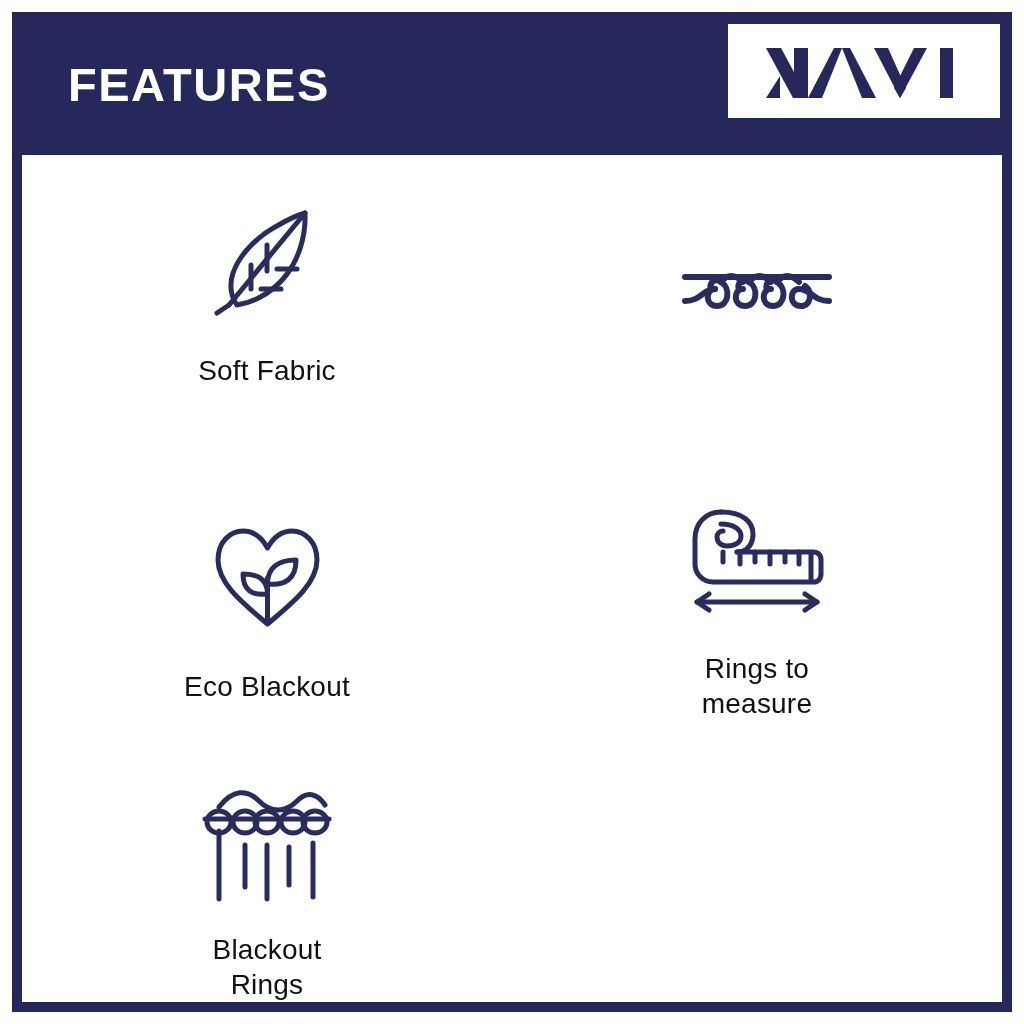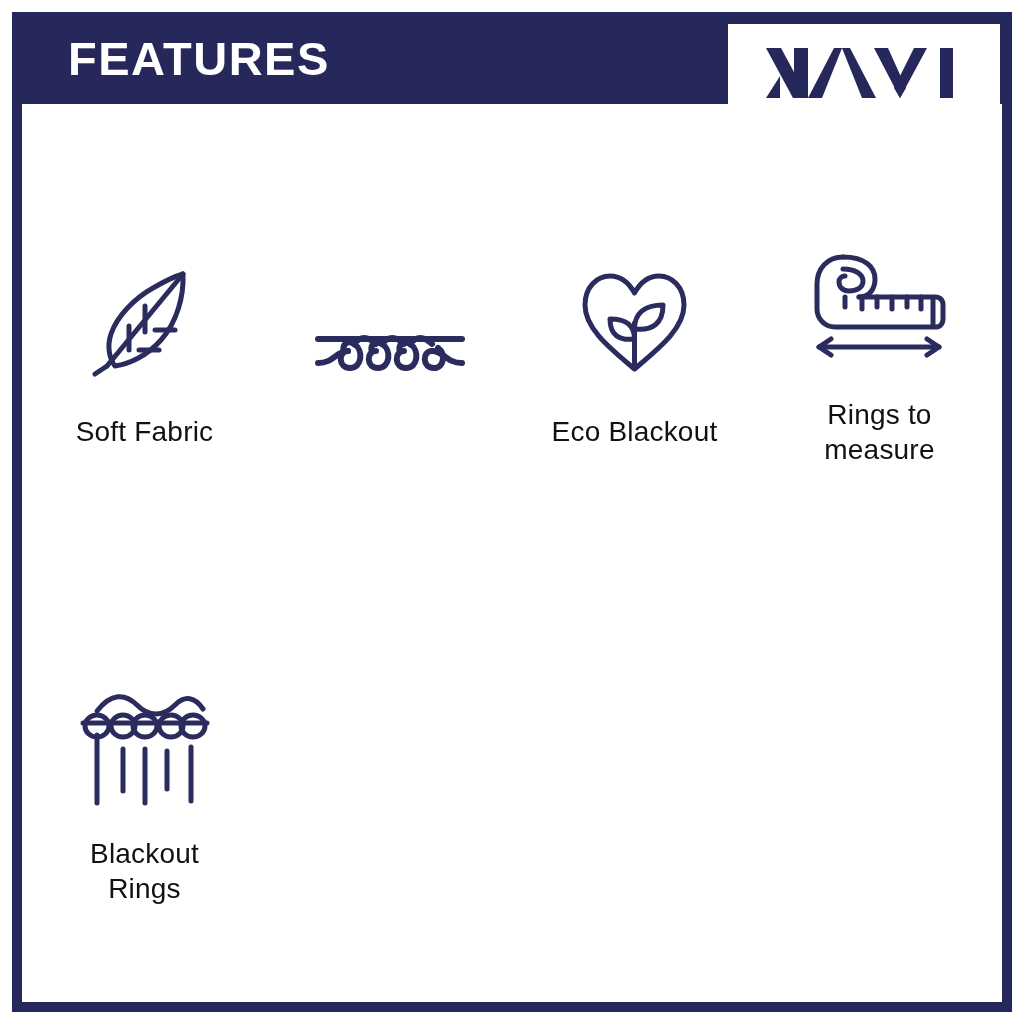--- a/index.html
+++ b/index.html
@@ -27,21 +27,21 @@
     border: 10px solid #26275B;
     background: #ffffff;
   }
 
   
   .header {
     position: absolute;
     left: 12px;
     top: 12px;
     width: 1000px;
-    height: 92px;
+    height: 143px;
     background: #26275B;
     box-sizing: border-box;
   }
   .header-title {
     position: absolute;
     left: 56px;
     top: 50%;
     transform: translateY(-50%);
     color: #ffffff;
     font-family: "Liberation Sans", sans-serif;
@@ -65,21 +65,21 @@
   .logo-mark { display: block; }
 
   
   .grid {
     position: absolute;
     left: 22px;
     top: 124px;
     width: 980px;
     height: 878px;
     display: grid;
-    grid-template-columns: repeat(4, 1fr);
+    grid-template-columns: repeat(2, 1fr);
     grid-template-rows: repeat(2, 1fr);
     align-items: center;
     justify-items: center;
   }
   .cell {
     display: flex;
     flex-direction: column;
     align-items: center;
     justify-content: flex-start;
     width: 100%;

